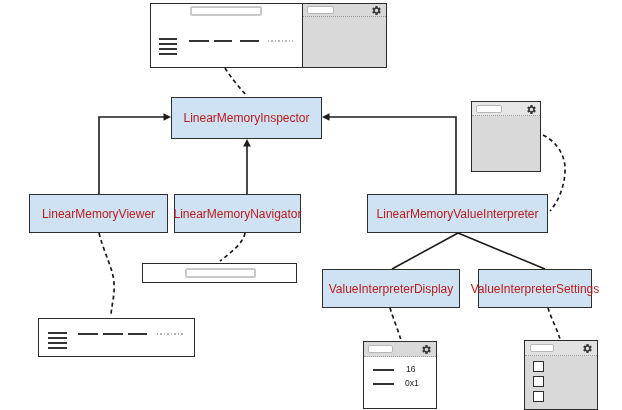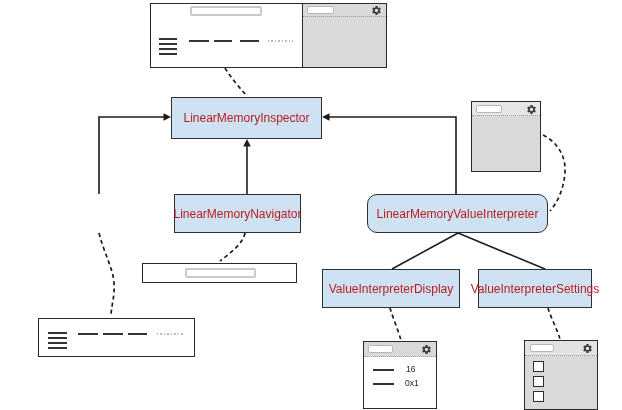--- a/index.html
+++ b/index.html
@@ -59,26 +59,29 @@
     <path class="edge-dashed" d="M245,233 C243,243 232,252 220,261"></path>
     <path class="edge-dashed" d="M543,135 C559,143 566,158 565,172 C564,188 558,202 550,211"></path>
     <path class="edge-dashed" d="M390,308 C393,318 398,330 401,340"></path>
     <path class="edge-dashed" d="M548,308 C551,318 557,329 560,339"></path>
   </svg>
 
   <div class="node" style="left:171px;top:97px;width:151px;height:42px;">
     <span>LinearMemoryInspector</span>
   </div>
 
+  <div class="node" style="left:29px;top:194px;width:139px;height:39px;">
+    <span>LinearMemoryViewer</span>
+  </div>
 
   <div class="node" style="left:174px;top:194px;width:127px;height:39px;">
     <span>LinearMemoryNavigator</span>
   </div>
 
-  <div class="node" style="left:367px;top:194px;width:181px;height:39px;border-radius:10px;">
+  <div class="node" style="left:367px;top:194px;width:181px;height:39px;">
     <span>LinearMemoryValueInterpreter</span>
   </div>
 
   <div class="node" style="left:322px;top:269px;width:138px;height:39px;align-items:center;">
     <span>ValueInterpreterDisplay</span>
   </div>
 
   <div class="node" style="left:478px;top:269px;width:114px;height:39px;">
     <span>ValueInterpreterSettings</span>
   </div>

